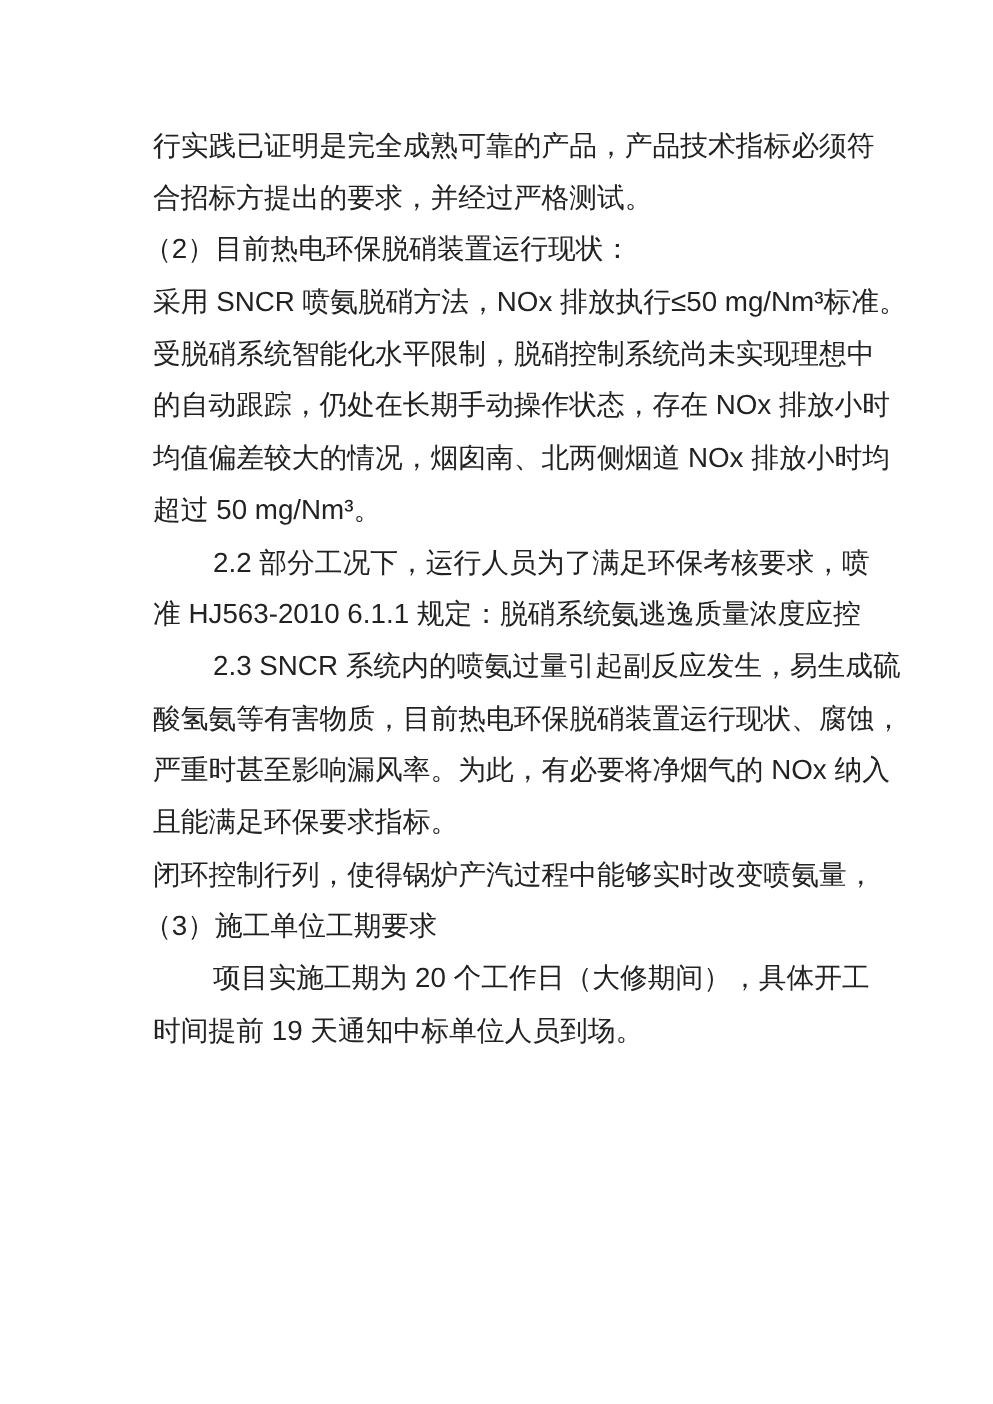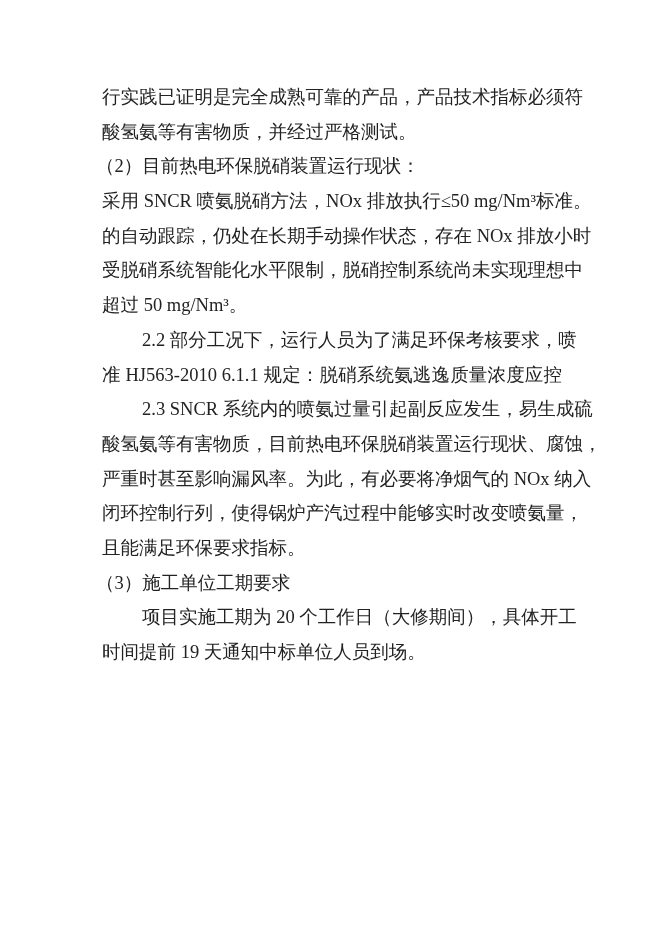--- a/index.html
+++ b/index.html
@@ -1,40 +1,41 @@
 <!DOCTYPE html>
 <html><head>
   <meta charset="utf-8">
   <style>
     html, body { margin: 0; padding: 0; background: #ffffff; }
     body { width: 662px; height: 936px; position: relative; overflow: hidden; }
     .page {
       position: absolute; left: 102px; top: 80px; width: 460px;
-      font-family: Liberation Serif, serif;
+      font-family: Liberation Sans, sans-serif;
       font-size: 18.5px; color: #222222; line-height: 34.7px;
     }
     .line { white-space: nowrap; height: 34.7px; text-align: justify; text-align-last: justify; }
     .line.last { text-align-last: left; }
     .indent { padding-left: 40px; }
     .heading { margin-left: -6px; text-align-last: left; }
   </style>
 </head>
 <body>
 
 <div class="page">
   <div class="line">行实践已证明是完全成熟可靠的产品，产品技术指标必须符</div>
-  <div class="line last">酸氢氨等有害物质，并经过严格测试。</div>
+  <div class="line last">合招标方提出的要求，并经过严格测试。</div>
   <div class="line heading">（2）目前热电环保脱硝装置运行现状：</div>
   <div class="line">采用 SNCR 喷氨脱硝方法，NOx 排放执行≤50 mg/Nm³标准。</div>
+  <div class="line">受脱硝系统智能化水平限制，脱硝控制系统尚未实现理想中</div>
   <div class="line">的自动跟踪，仍处在长期手动操作状态，存在 NOx 排放小时</div>
-  <div class="line">受脱硝系统智能化水平限制，脱硝控制系统尚未实现理想中</div>
+  <div class="line">均值偏差较大的情况，烟囱南、北两侧烟道 NOx 排放小时均</div>
   <div class="line last">超过 50 mg/Nm³。</div>
   <div class="line indent">2.2 部分工况下，运行人员为了满足环保考核要求，喷</div>
   <div class="line">准 HJ563-2010 6.1.1 规定：脱硝系统氨逃逸质量浓度应控</div>
   <div class="line indent">2.3 SNCR 系统内的喷氨过量引起副反应发生，易生成硫</div>
   <div class="line">酸氢氨等有害物质，目前热电环保脱硝装置运行现状、腐蚀，</div>
   <div class="line">严重时甚至影响漏风率。为此，有必要将净烟气的 NOx 纳入</div>
+  <div class="line last">且能满足环保要求指标。</div>
   <div class="line">闭环控制行列，使得锅炉产汽过程中能够实时改变喷氨量，</div>
-  <div class="line last">且能满足环保要求指标。</div>
   <div class="line heading">（3）施工单位工期要求</div>
   <div class="line indent">项目实施工期为 20 个工作日（大修期间），具体开工</div>
   <div class="line last">时间提前 19 天通知中标单位人员到场。</div>
 </div>
 
 </body></html>

